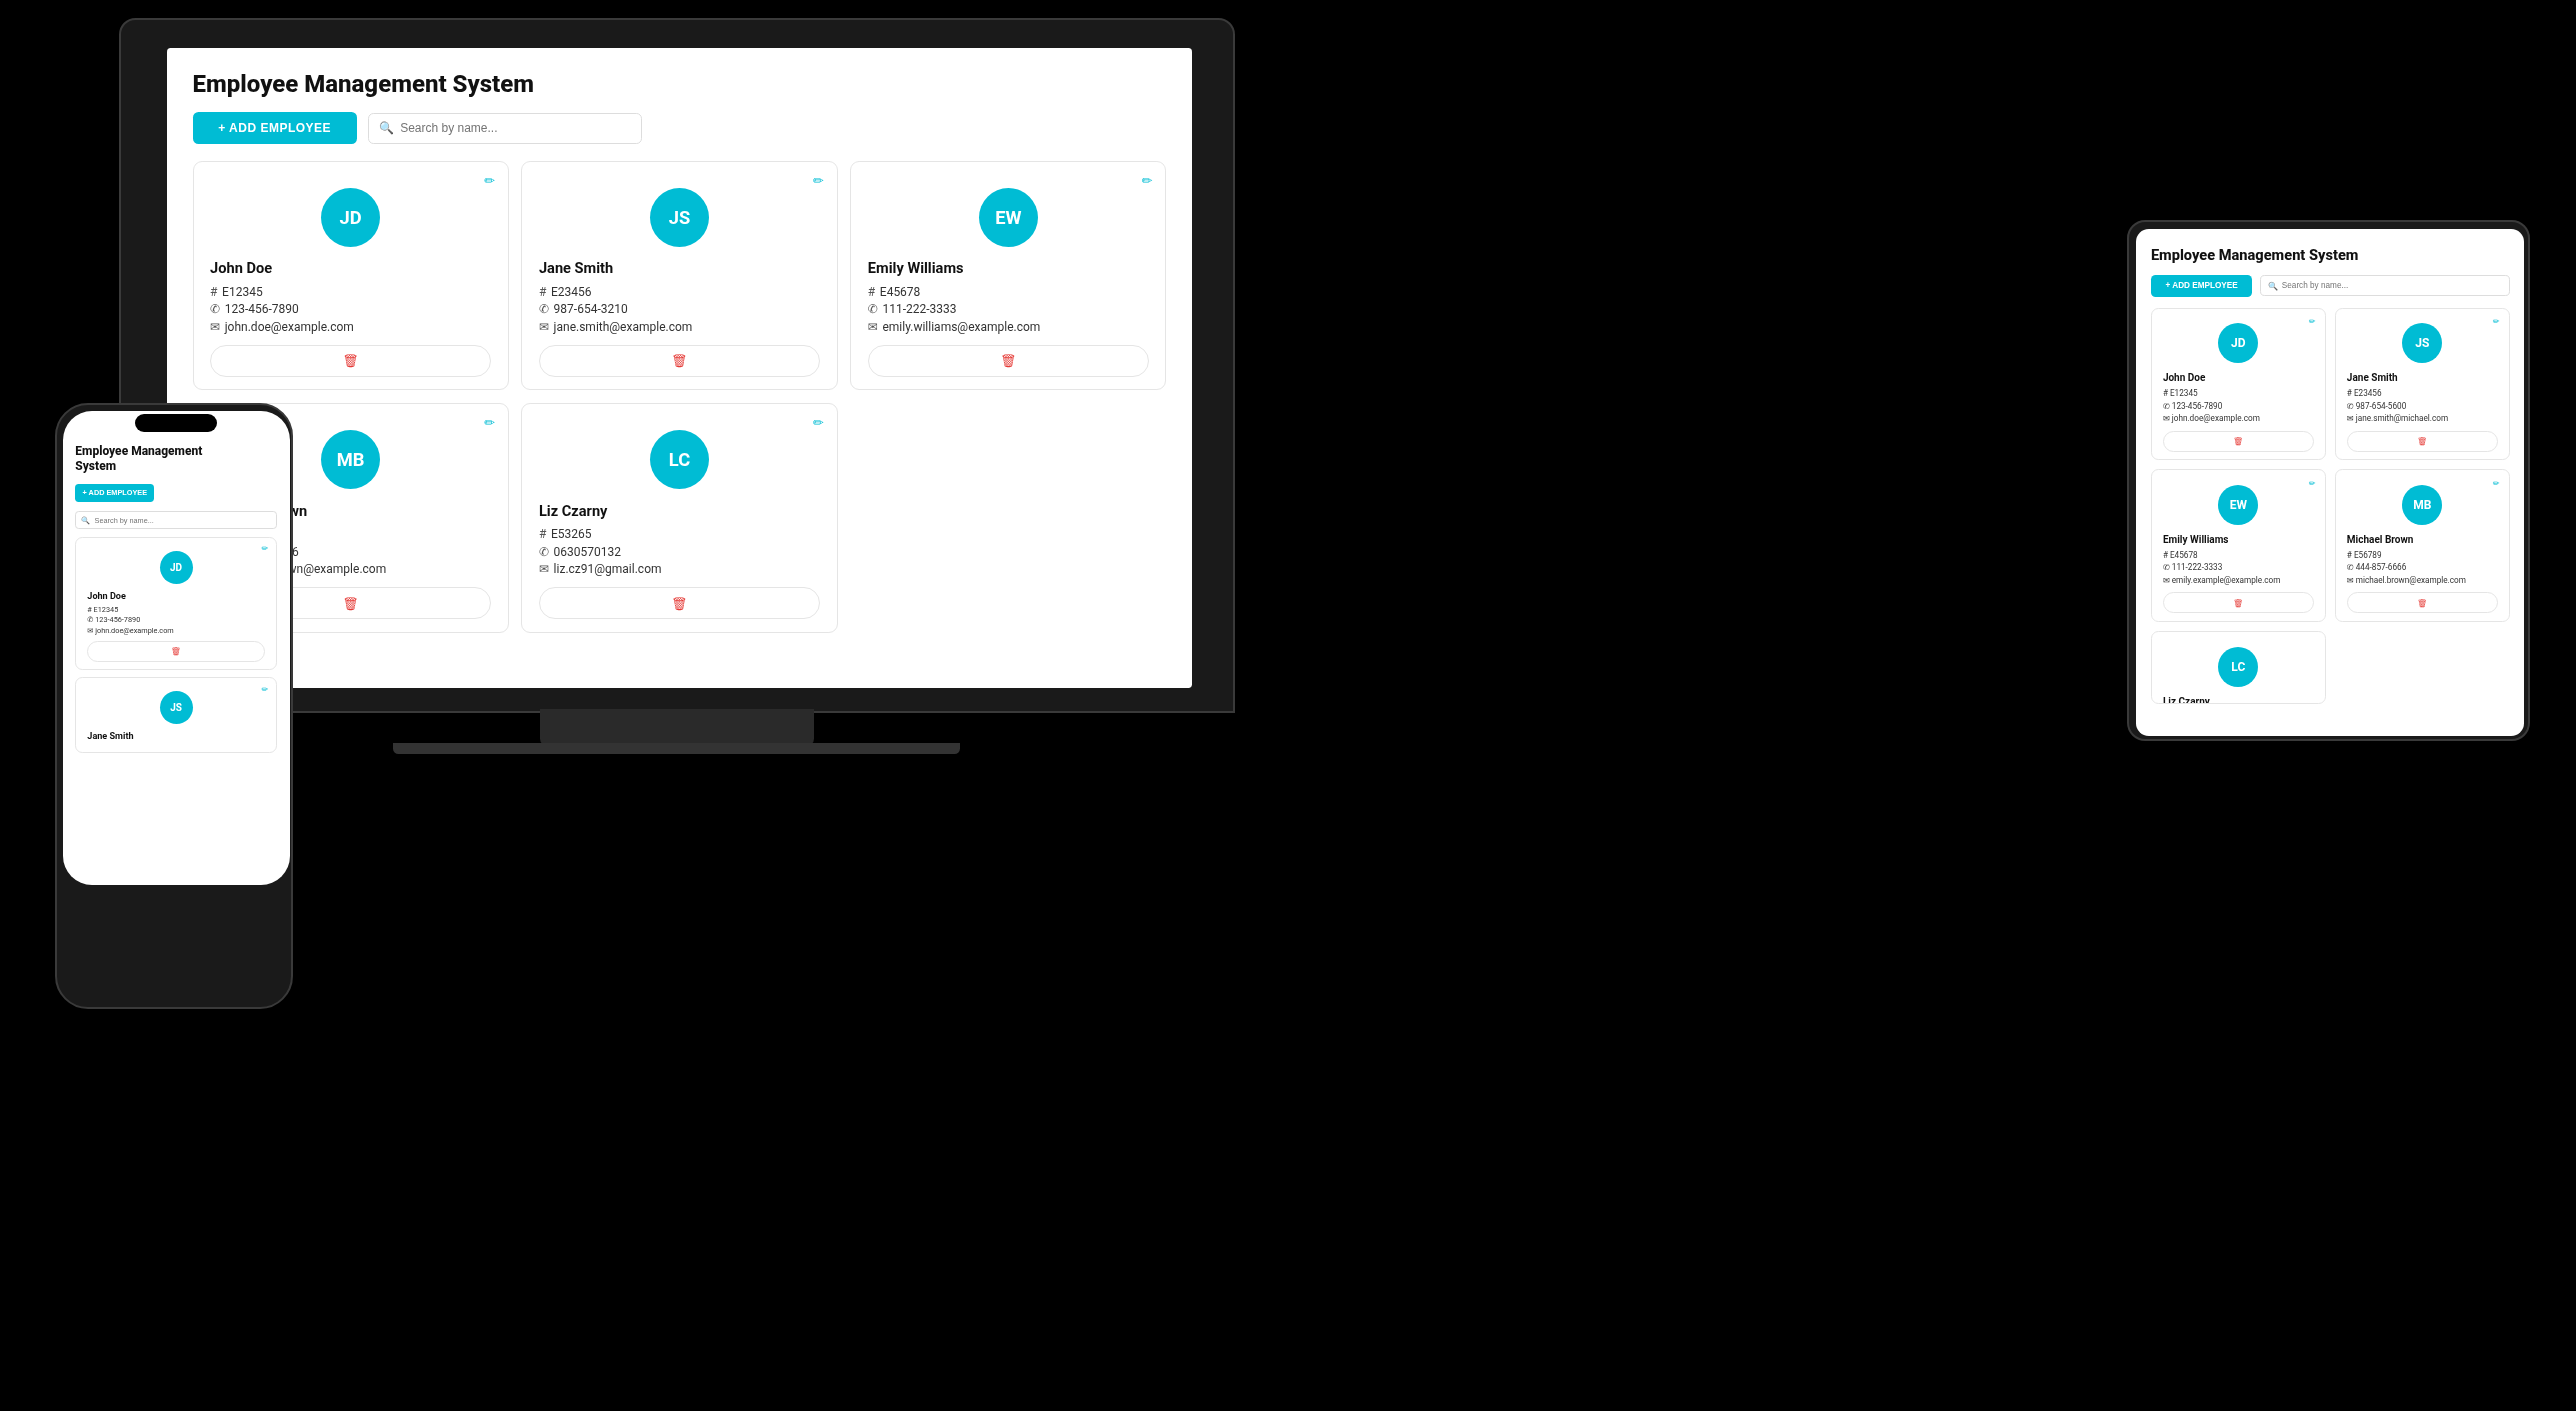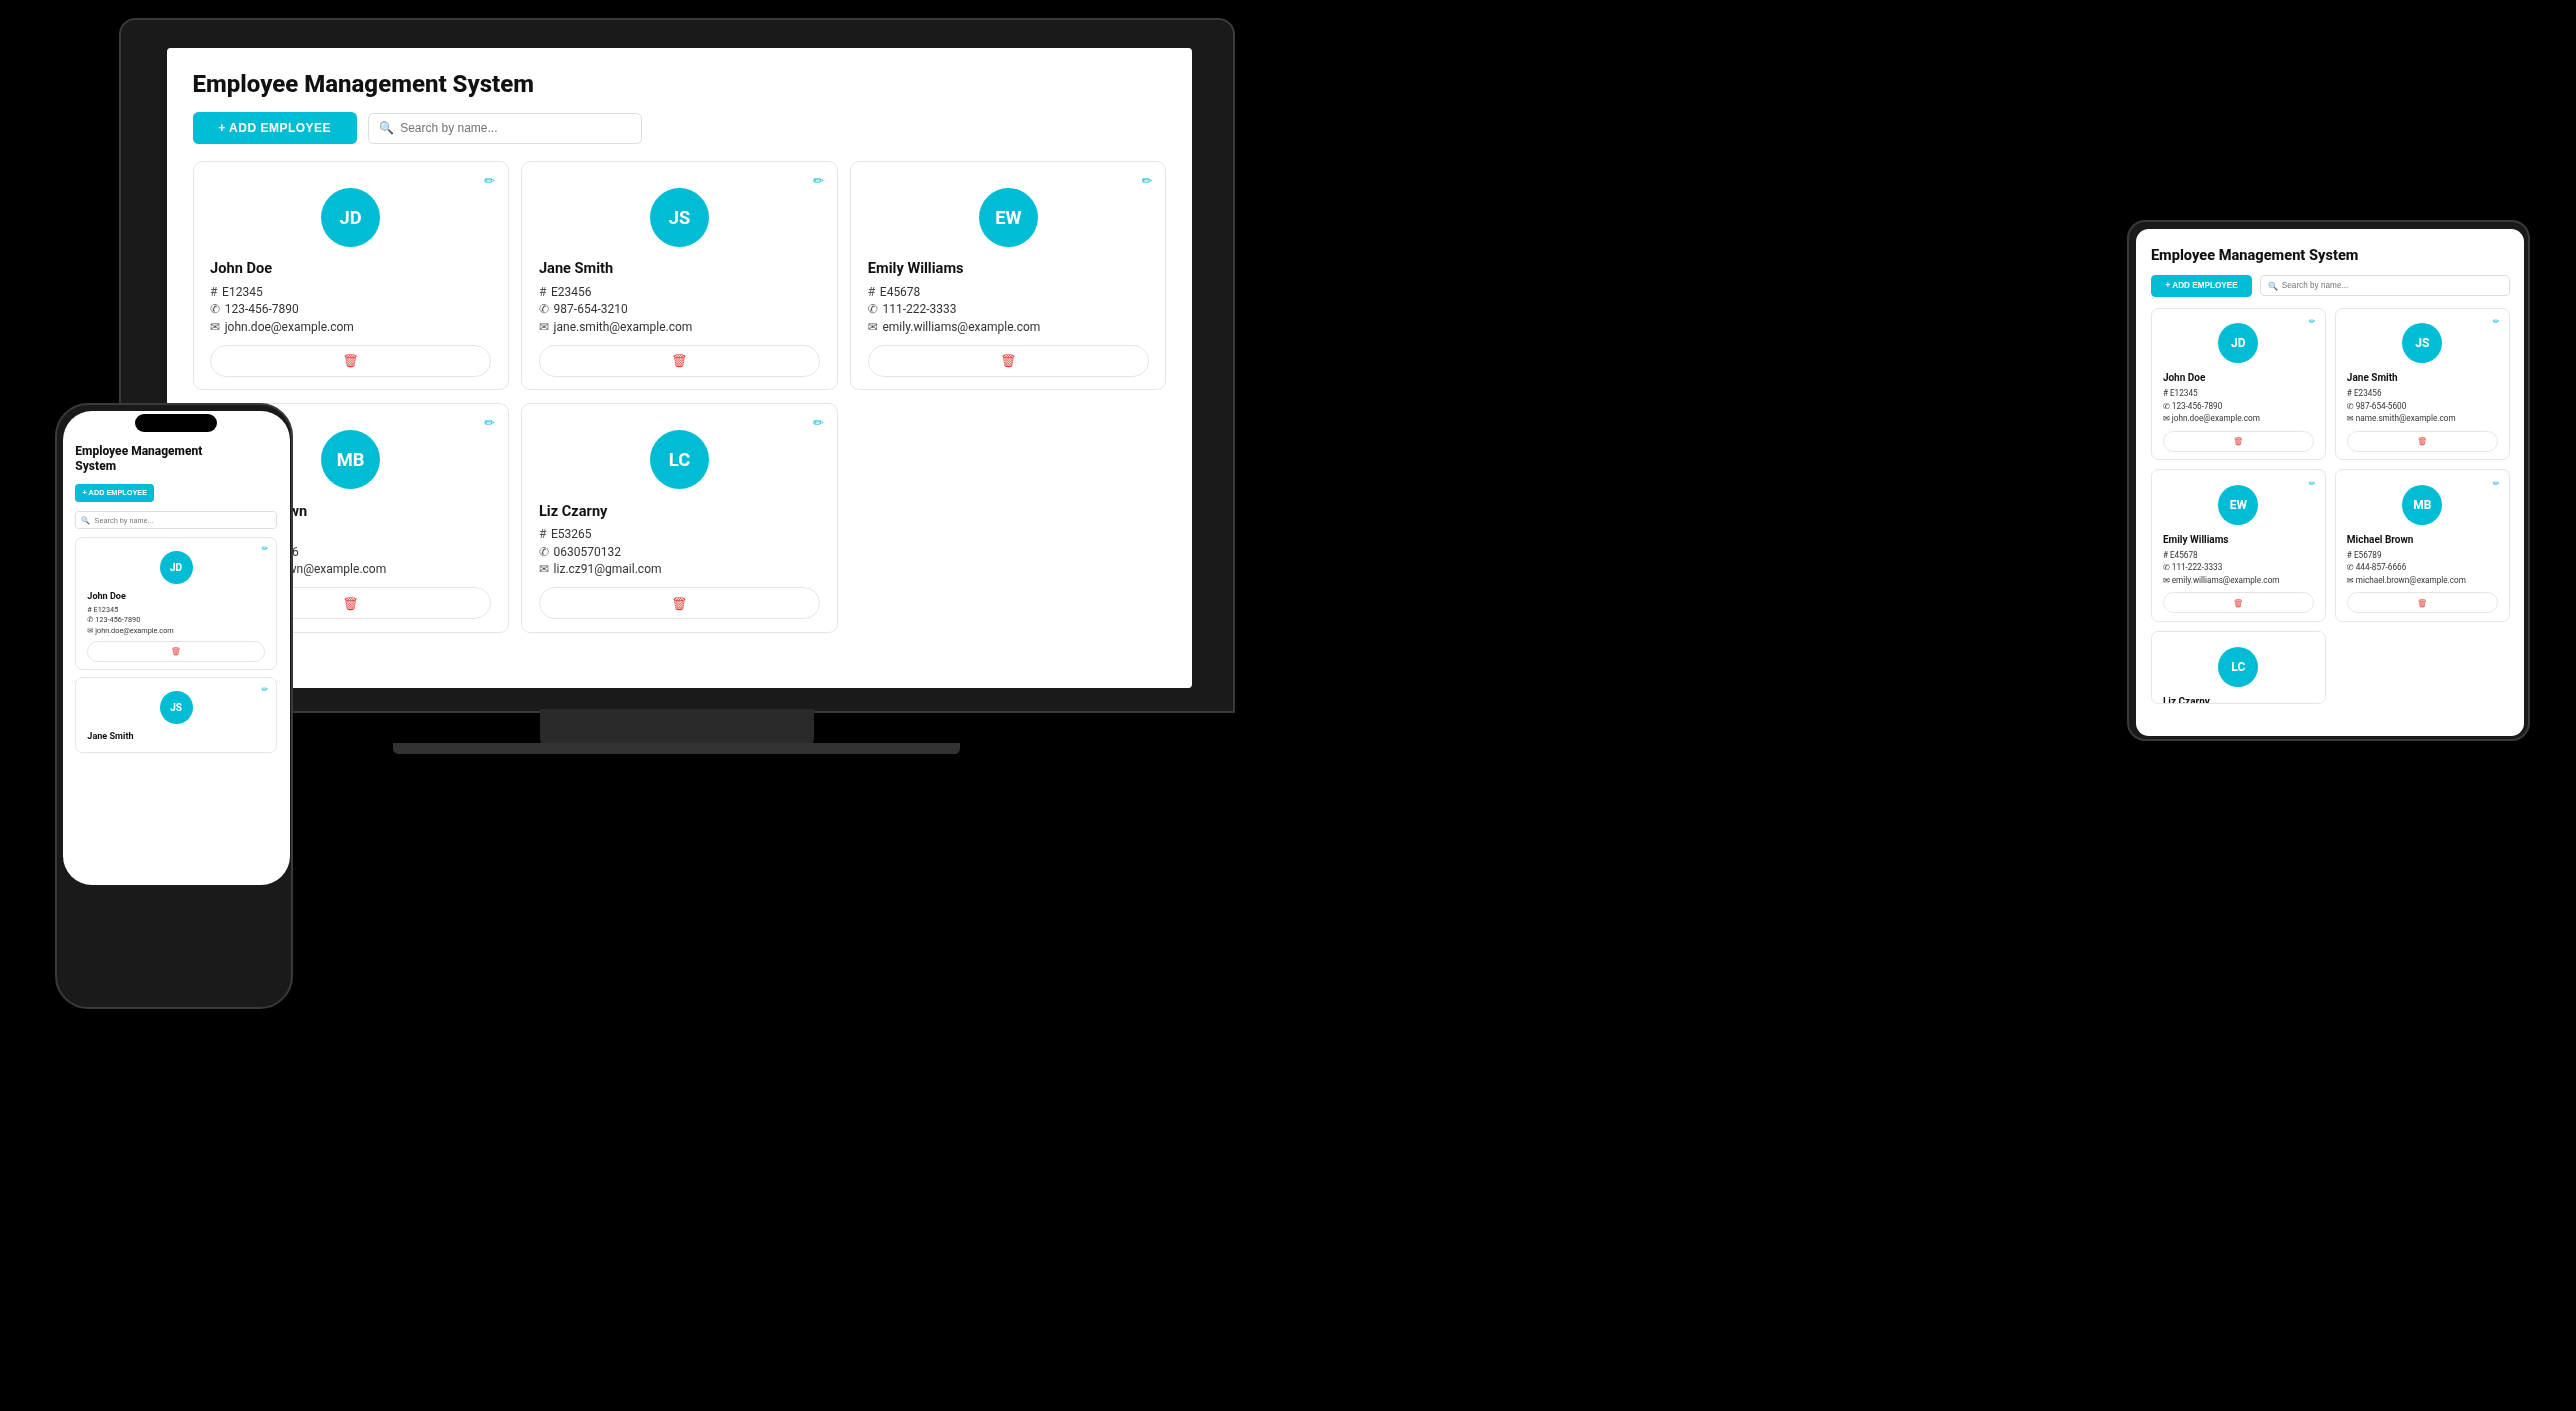--- a/index.html
+++ b/index.html
@@ -590,33 +590,33 @@
                 <span class="tablet-delete-icon">🗑</span>
               </button>
           </div>
 
           <div class="tablet-card">
             <span class="tablet-edit-icon">✏</span>
             <div class="tablet-avatar">JS</div>
             <div class="tablet-emp-name">Jane Smith</div>
             <div class="tablet-emp-field"># E23456</div>
             <div class="tablet-emp-field">✆ 987-654-5600</div>
-            <div class="tablet-emp-field">✉ name.smith@example.com</div>
+            <div class="tablet-emp-field">✉ jane.smith@michael.com</div>
             <button class="tablet-delete-btn">
                 <span class="tablet-delete-icon">🗑</span>
               </button>
           </div>
 
           <div class="tablet-card">
             <span class="tablet-edit-icon">✏</span>
             <div class="tablet-avatar">EW</div>
             <div class="tablet-emp-name">Emily Williams</div>
             <div class="tablet-emp-field"># E45678</div>
             <div class="tablet-emp-field">✆ 111-222-3333</div>
-            <div class="tablet-emp-field">✉ emily.williams@example.com</div>
+            <div class="tablet-emp-field">✉ emily.example@example.com</div>
             <button class="tablet-delete-btn">
                 <span class="tablet-delete-icon">🗑</span>
               </button>
           </div>
 
           <div class="tablet-card">
             <span class="tablet-edit-icon">✏</span>
             <div class="tablet-avatar">MB</div>
             <div class="tablet-emp-name">Michael Brown</div>
             <div class="tablet-emp-field"># E56789</div>

